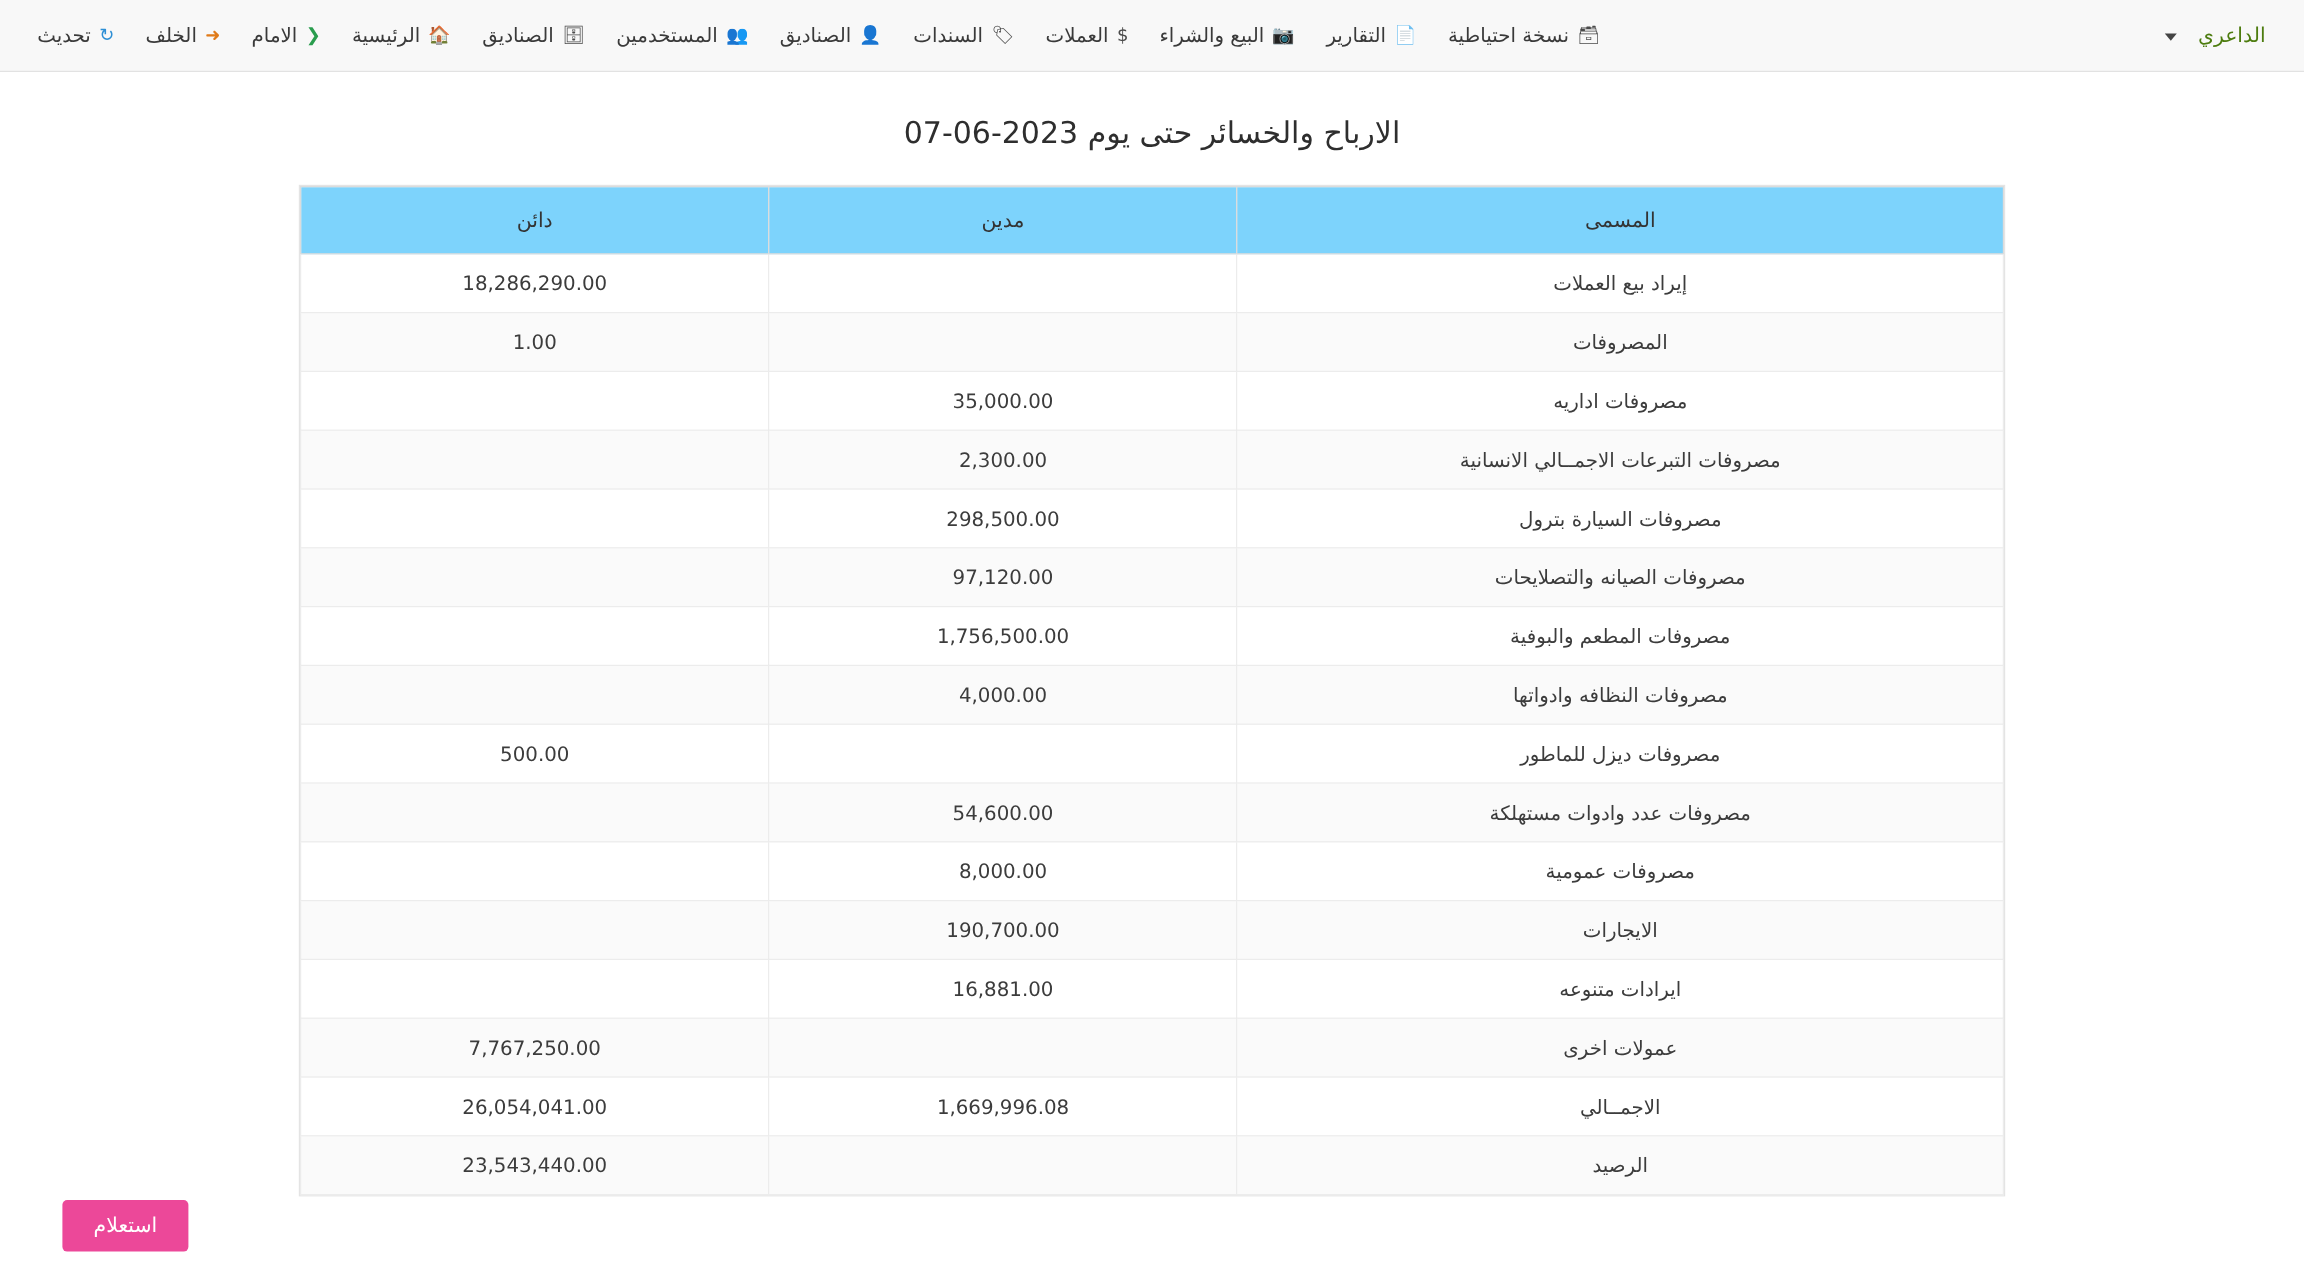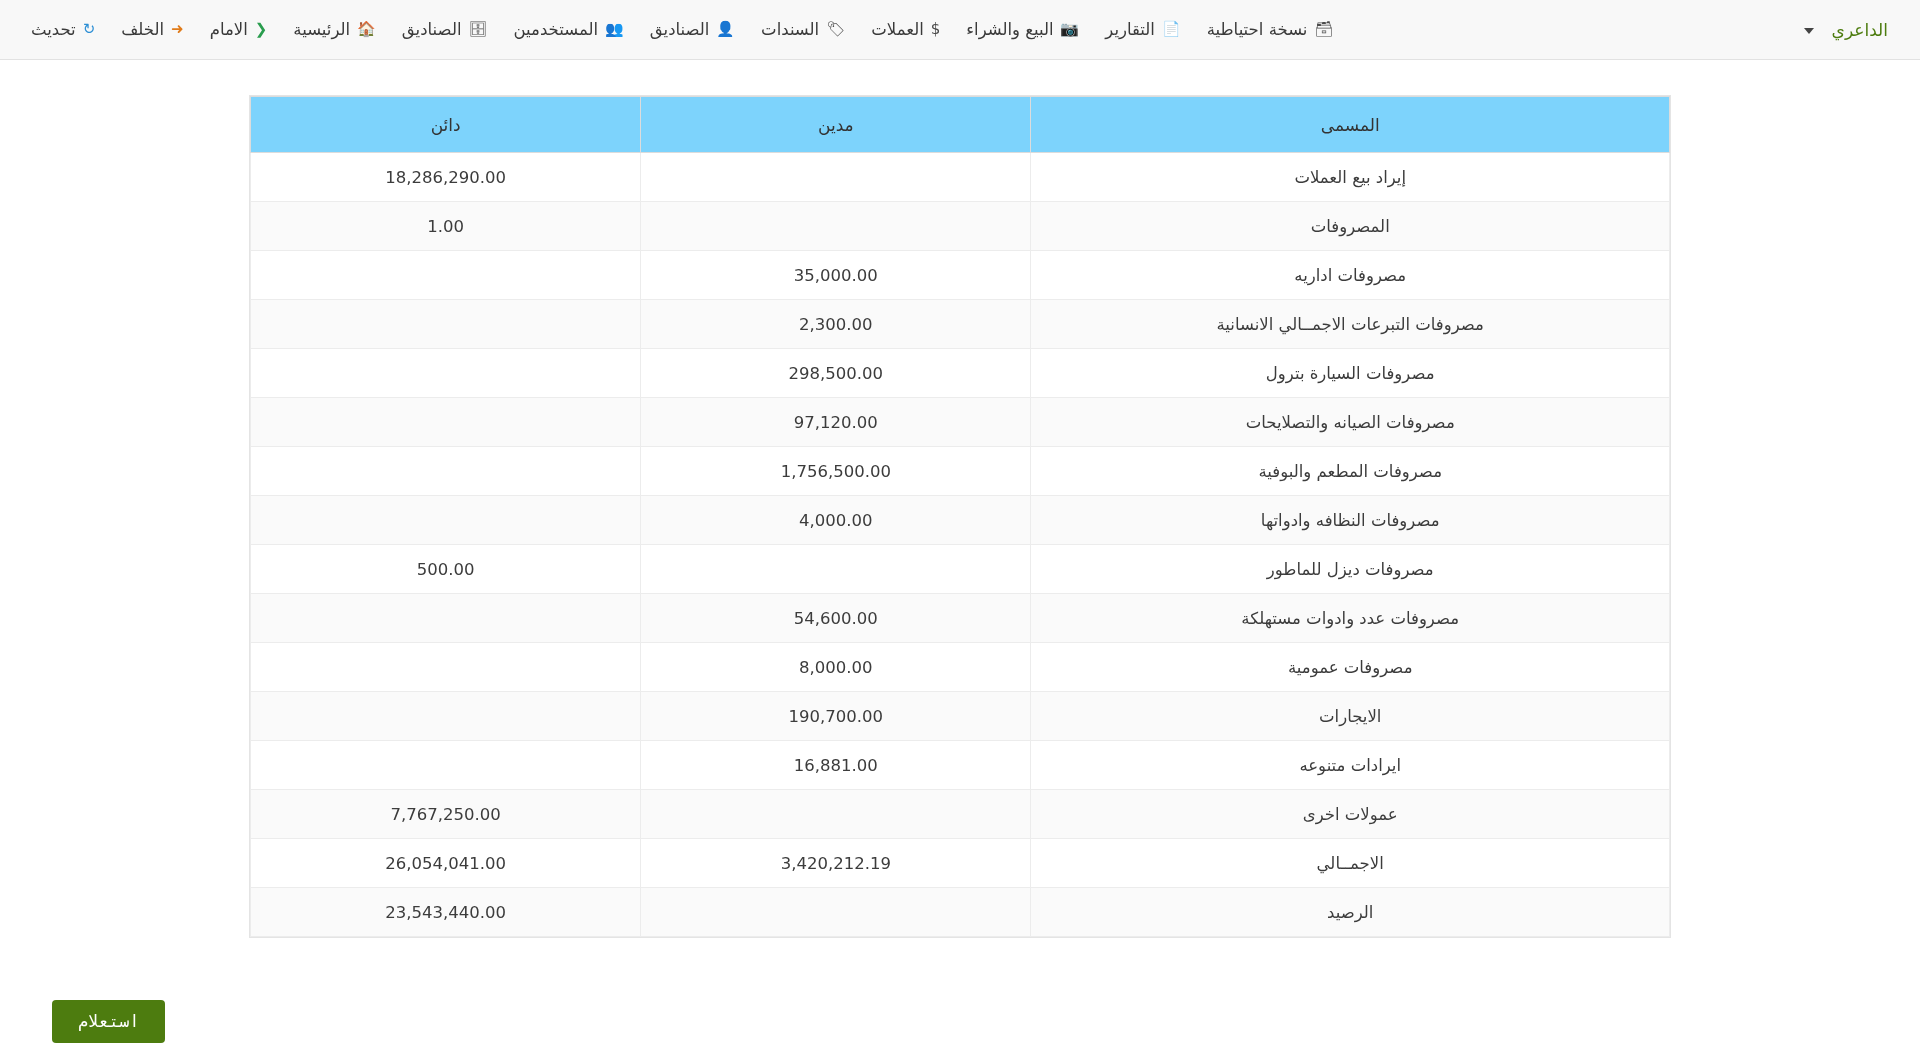--- a/index.html
+++ b/index.html
@@ -116,26 +116,26 @@
   .col-debit { width: 27.5%; }
   .col-credit { width: 27.5%; }
 
   
   .bottom-bar {
     position: absolute;
     left: 52px;
     top: 1000px;
   }
   .btn-query {
-    background: #4d7c0f;
+    background: #ec4899;
     color: #ffffff;
     border: none;
     border-radius: 4px;
     font-size: 17px;
-    font-family: Liberation Mono, monospace;
+    font-family: Liberation Sans, sans-serif;
     padding: 11px 26px;
     cursor: pointer;
   }
 </style>
 </head>
 <body>
 
 <div class="navbar">
   <div class="nav-right-group">
     <div class="brand">
@@ -190,20 +190,21 @@
       <span>الخلف</span>
     </div>
     <div class="nav-item act-blue">
       <span class="ico">↻</span>
       <span>تحديث</span>
     </div>
   </div>
 </div>
 
 <div class="page">
+  <h1 class="page-title">الارباح والخسائر حتى يوم 2023-06-07</h1>
 
   <div class="table-wrap">
     <table class="report">
       <thead>
         <tr>
           <th class="col-name">المسمى</th>
           <th class="col-debit">مدين</th>
           <th class="col-credit">دائن</th>
         </tr>
       </thead>
@@ -273,21 +274,21 @@
             <td class="col-debit">16,881.00</td>
             <td class="col-credit"></td>
           </tr>
           <tr>
             <td class="col-name">عمولات اخرى</td>
             <td class="col-debit"></td>
             <td class="col-credit">7,767,250.00</td>
           </tr>
           <tr>
             <td class="col-name">الاجمــالي</td>
-            <td class="col-debit">3,420,212.19</td>
+            <td class="col-debit">1,669,996.08</td>
             <td class="col-credit">26,054,041.00</td>
           </tr>
           <tr>
             <td class="col-name">الرصيد</td>
             <td class="col-debit"></td>
             <td class="col-credit">23,543,440.00</td>
           </tr>
         </tbody>
     </table>
   </div>

